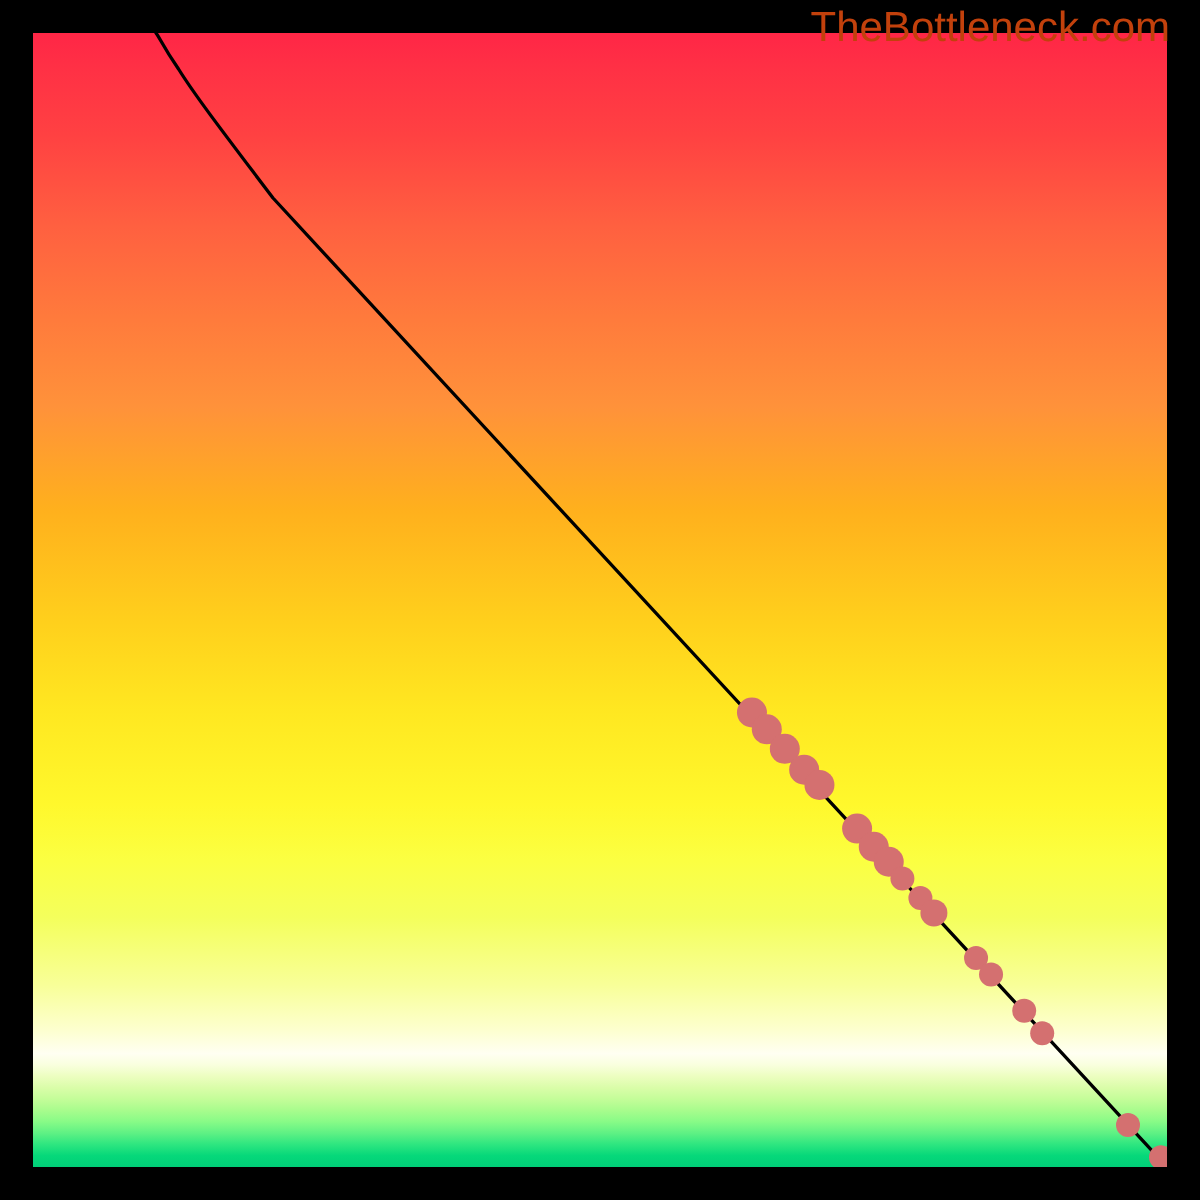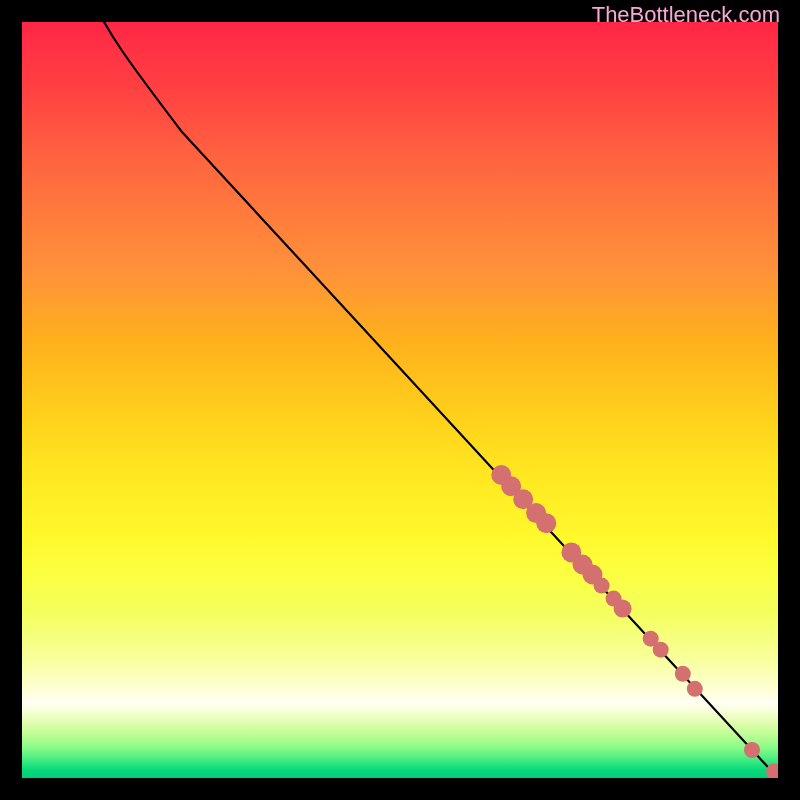--- a/index.html
+++ b/index.html
@@ -65,22 +65,22 @@
     top: 0;
     width: 756px;
     height: 756px;
     display: block;
     overflow: visible;
   }
   .watermark {
     position: absolute;
     top: 2px;
     right: 20px;
-    color: #f9a8d4;
-    font-size: 22px;
+    color: #c2410c;
+    font-size: 28px;
     font-weight: 400;
     letter-spacing: 0px;
   }
 </style>
 </head>
 <body>
 
 <div class="stage">
 
   <div class="plot-area">

